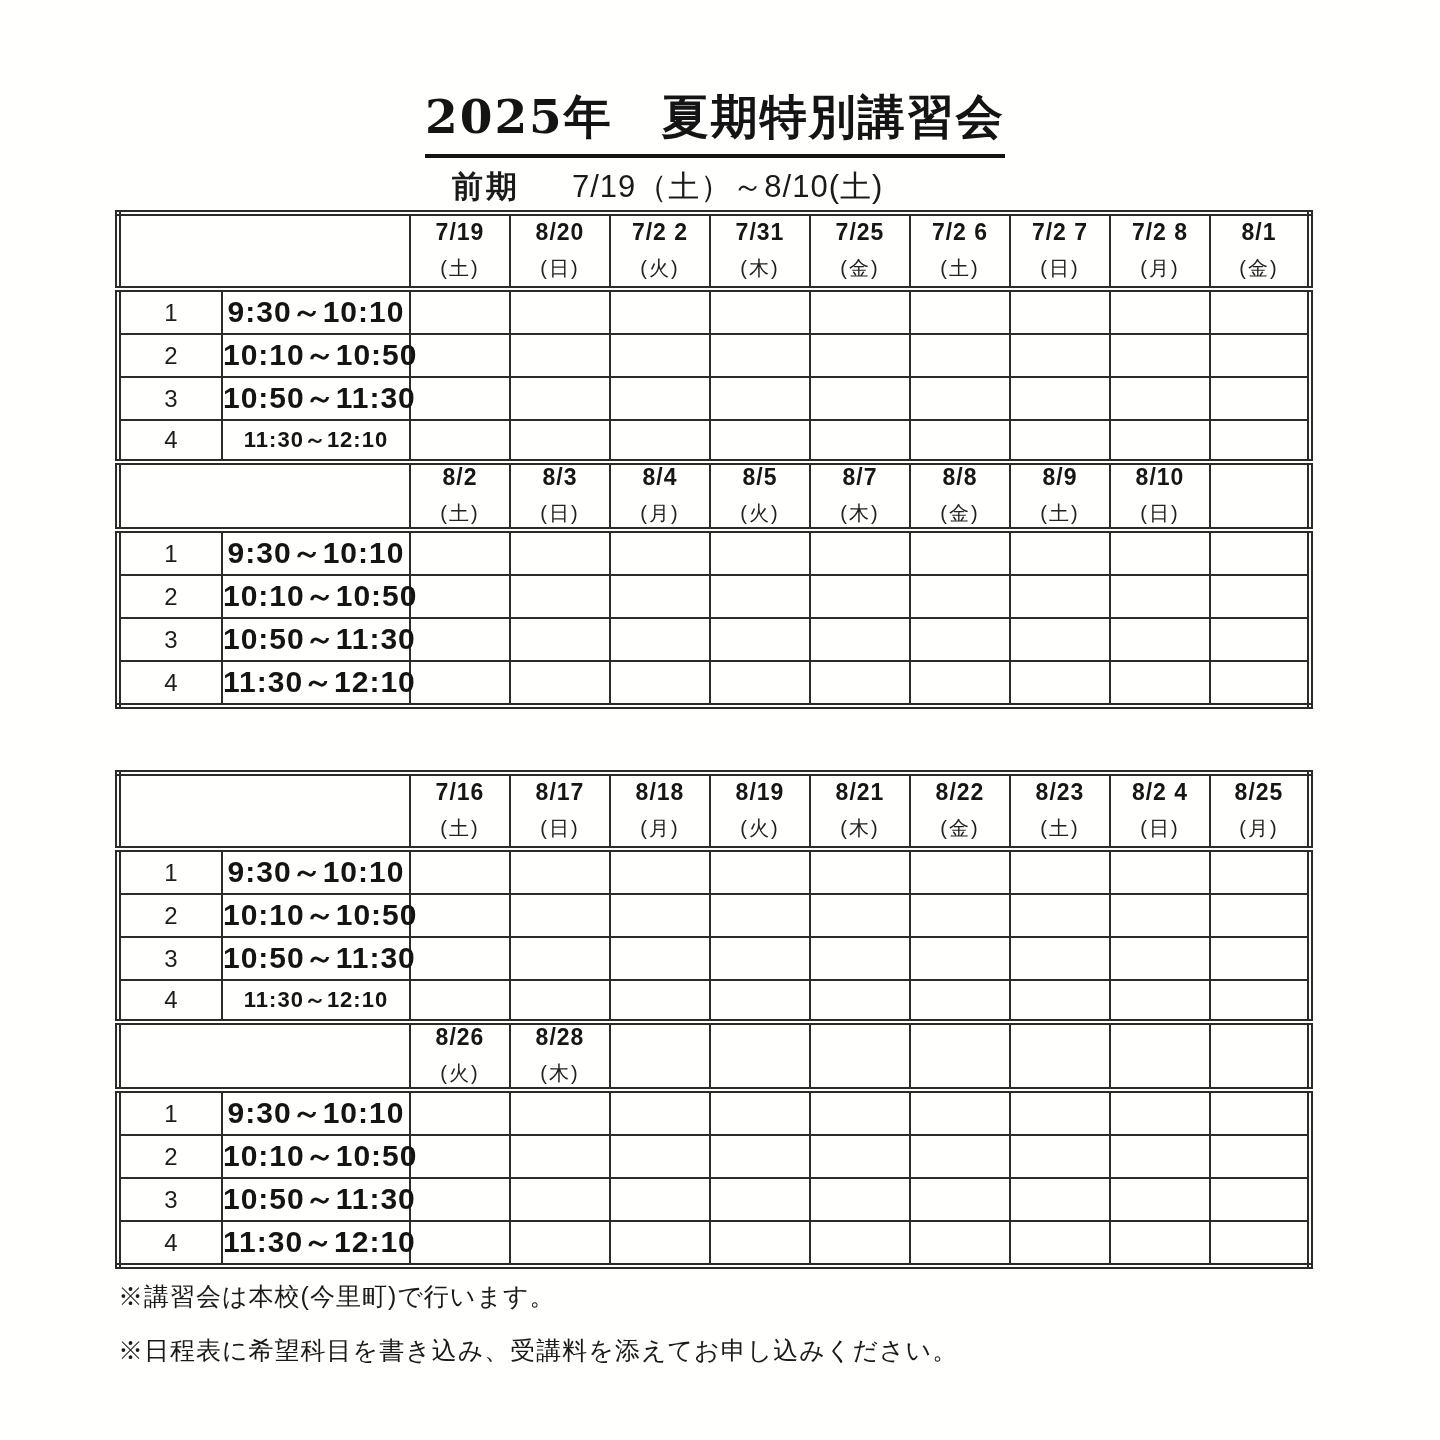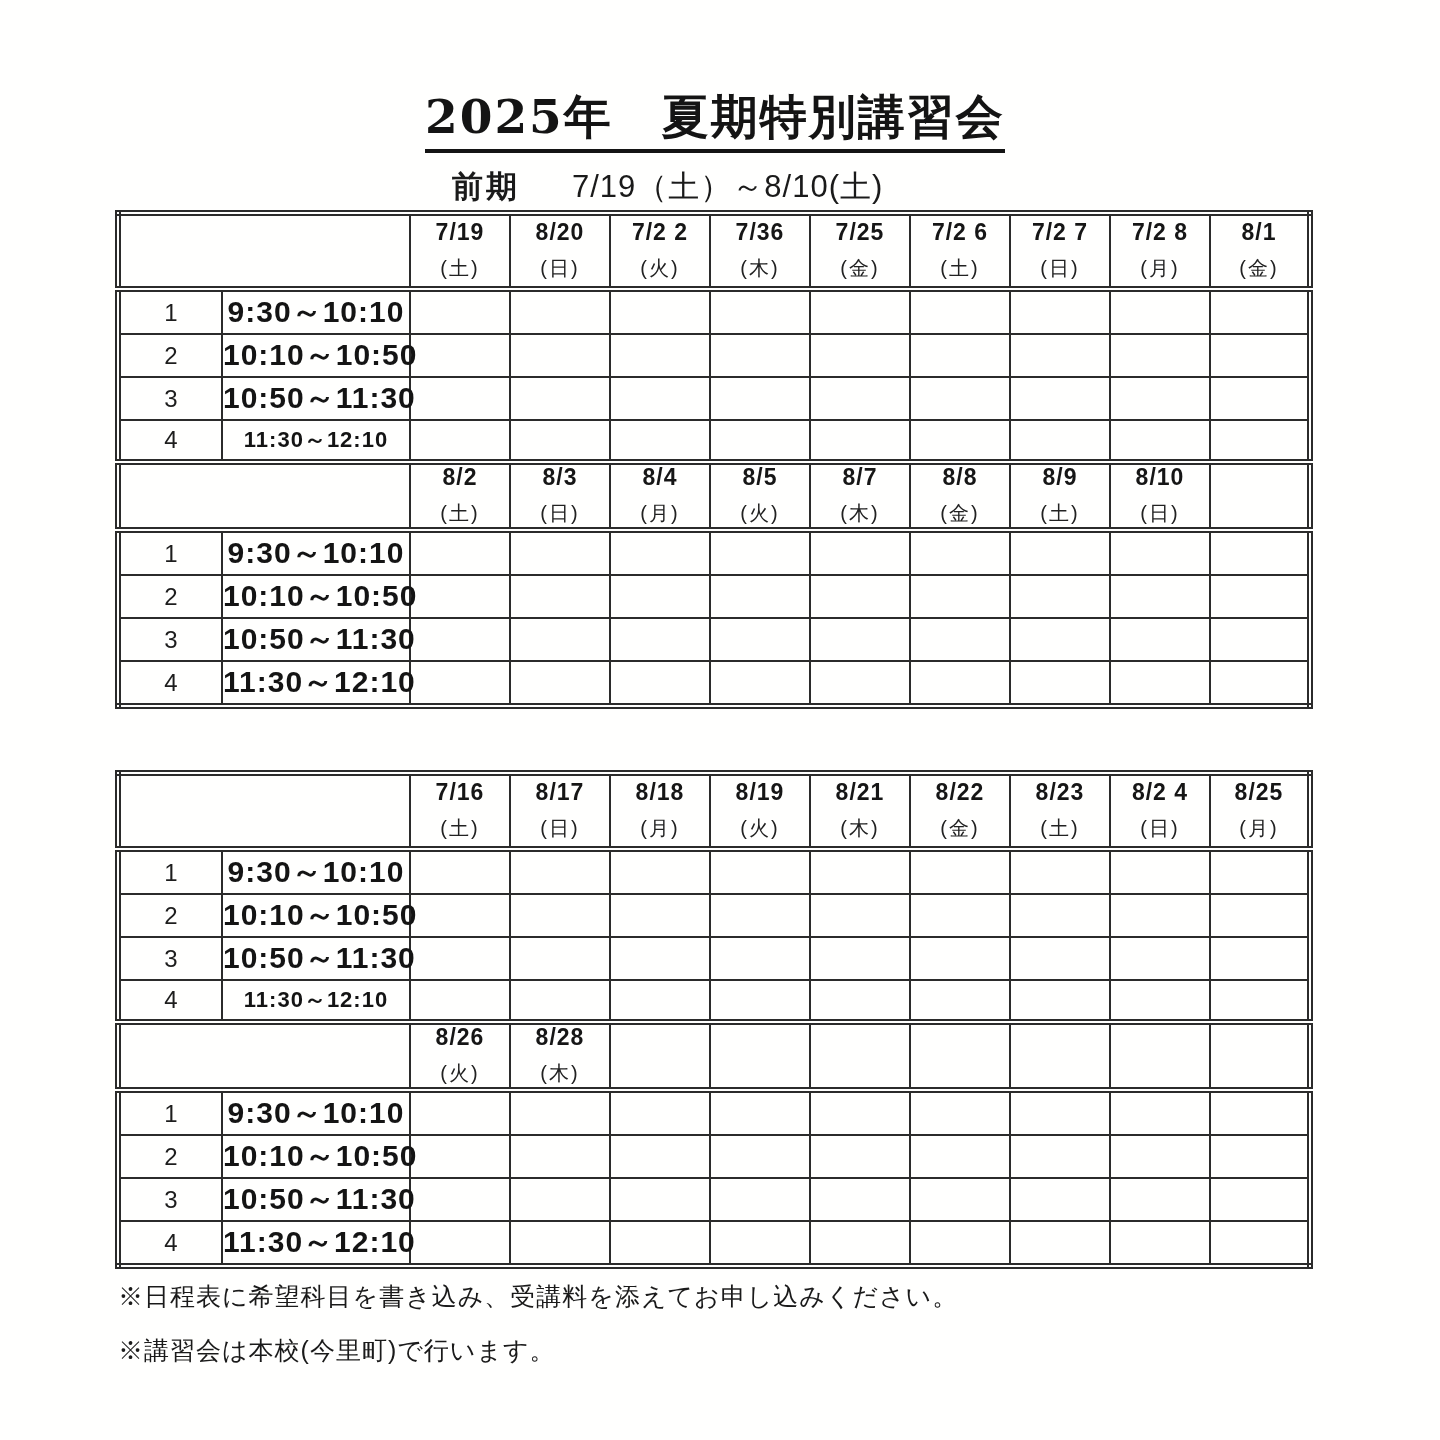--- a/index.html
+++ b/index.html
@@ -19,20 +19,21 @@
     position: absolute;
     top: 86px;
     left: 425px;
     margin: 0;
     font-family: "DejaVu Serif", serif;
     font-size: 47px;
     font-weight: bold;
     letter-spacing: 2px;
     color: #141414;
     border-bottom: 4px solid #141414;
+    padding-bottom: 5px;
     white-space: nowrap;
   }
 
   
   .section-heading {
     position: absolute;
     font-size: 31px;
     white-space: nowrap;
     color: #1a1a1a;
   }
@@ -140,21 +141,21 @@
           </td>
           <td class="date-head">
             <div class="date">8/20</div>
             <div class="day">(日)</div>
           </td>
           <td class="date-head">
             <div class="date">7/2 2</div>
             <div class="day">(火)</div>
           </td>
           <td class="date-head">
-            <div class="date">7/36</div>
+            <div class="date">7/31</div>
             <div class="day">(木)</div>
           </td>
           <td class="date-head">
             <div class="date">7/25</div>
             <div class="day">(金)</div>
           </td>
           <td class="date-head">
             <div class="date">7/2 6</div>
             <div class="day">(土)</div>
           </td>
@@ -512,17 +513,17 @@
           <td class="slot"></td>
           <td class="slot"></td>
           <td class="slot"></td>
           <td class="slot"></td>
           <td class="slot"></td>
         </tr>
       </tbody>
     </table>
 
   <div class="notes">
+    <div class="note-line">※講習会は本校(今里町)で行います。</div>
     <div class="note-line">※日程表に希望科目を書き込み、受講料を添えてお申し込みください。</div>
-    <div class="note-line">※講習会は本校(今里町)で行います。</div>
   </div>
 
 </div>
 
 </body></html>

